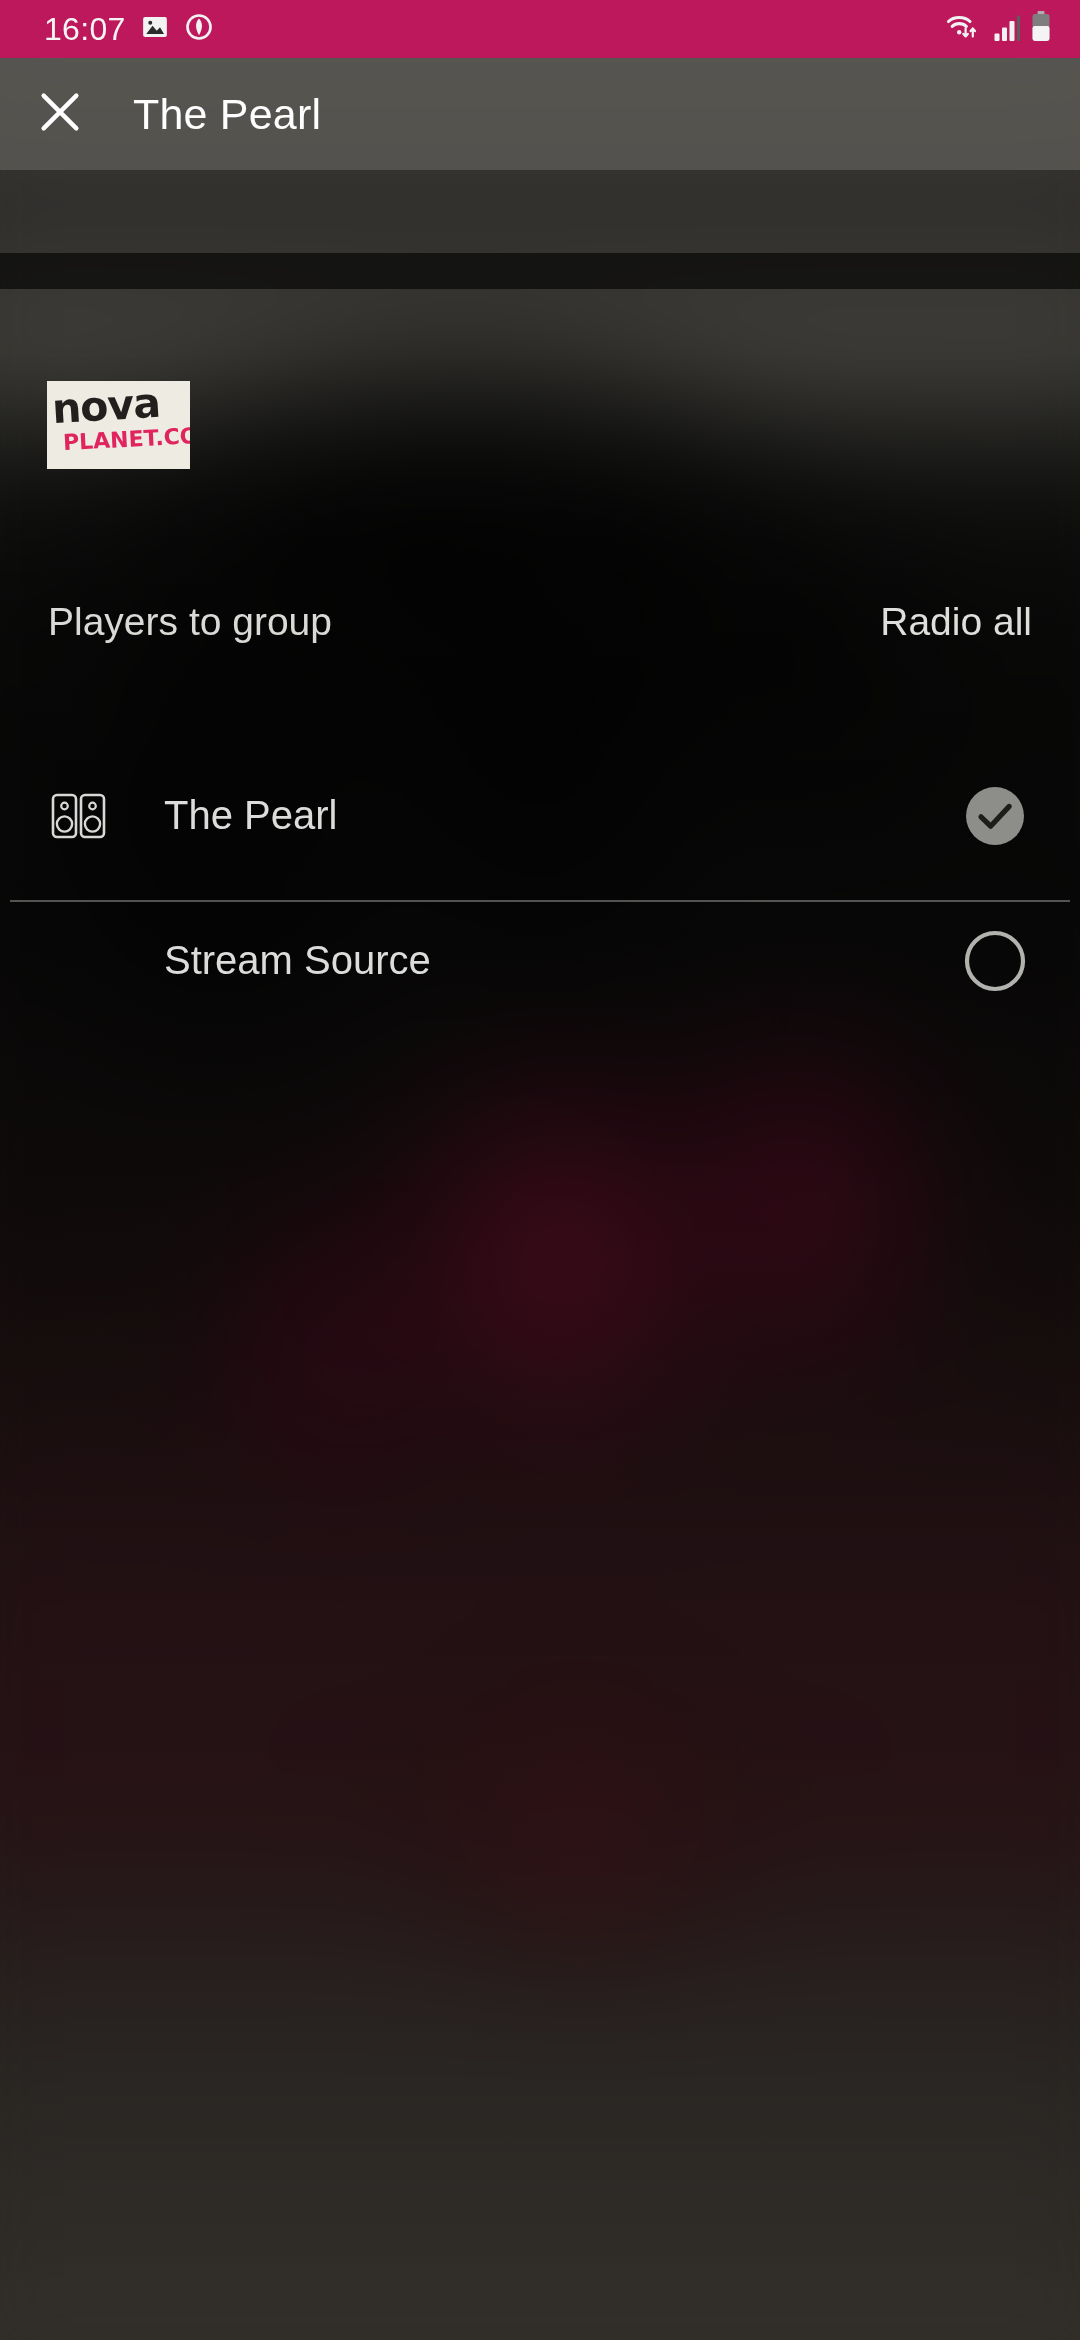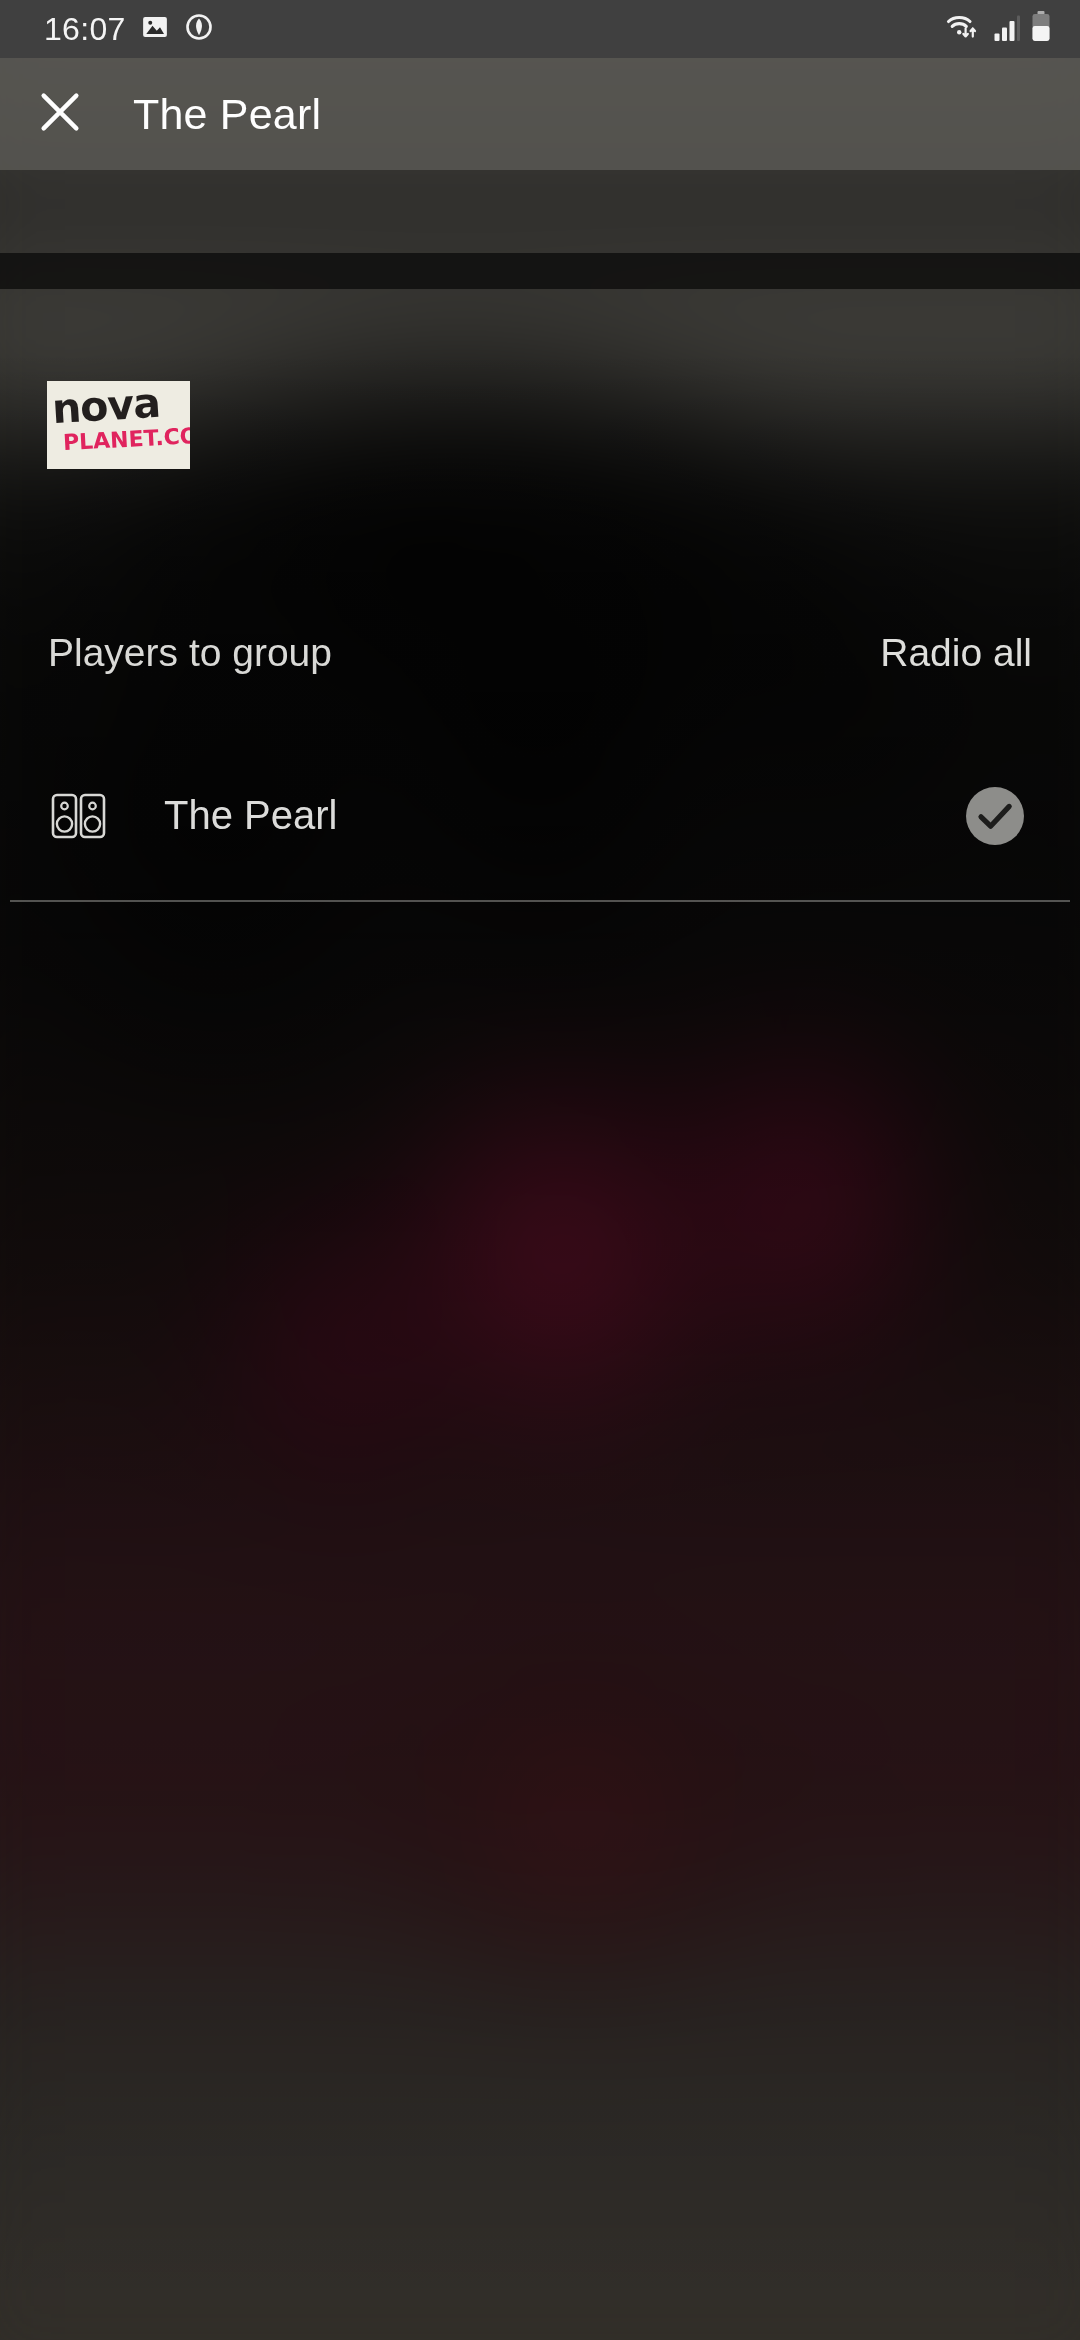--- a/index.html
+++ b/index.html
@@ -51,21 +51,21 @@
     background:linear-gradient(180deg,
       rgba(0,0,0,0) 0%, rgba(0,0,0,0) 15%,
       rgba(0,0,0,0.35) 26%, rgba(0,0,0,0.45) 40%,
       rgba(0,0,0,0.30) 58%, rgba(0,0,0,0.10) 78%,
       rgba(0,0,0,0) 100%);
   }
 
   
   #statusbar {
     position:absolute; left:0; top:0; width:1080px; height:58px;
-    background:#404040;
+    background:#be185d;
     display:flex; align-items:center;
     padding:0 28px 0 44px;
     z-index:20;
   }
   #sb-left { display:flex; align-items:center; gap:14px; }
   #sb-time {
     color:#f4f4f4; font-size:32px; letter-spacing:0.3px;
     font-family:"Liberation Sans", sans-serif;
   }
   #sb-right { margin-left:auto; display:flex; align-items:center; gap:9px; }
@@ -122,21 +122,21 @@
   }
   #np-title {
     margin-left:78px;
     color:#e9e9e7; font-size:41px;
     font-family:"Liberation Sans", sans-serif;
   }
 
   
   #section-head {
     position:absolute; left:0; top:600px; width:1080px; height:75px;
-    display:flex; align-items:flex-end;
+    display:flex; align-items:flex-start;
     z-index:8;
   }
   #section-label {
     margin-left:48px; color:#d9d9d6; font-size:39px;
     font-family:"Liberation Sans", sans-serif;
   }
   #select-all {
     margin-left:auto; margin-right:48px;
     color:#dededb; font-size:39px; cursor:pointer;
     font-family:"Liberation Sans", sans-serif;
@@ -262,14 +262,23 @@
     <span class="row-check">
       <svg width="66" height="66" viewBox="0 0 66 66">
         <circle cx="33" cy="33" r="29" fill="#8d8d8a"></circle>
         <path d="M19 33.8 L28.6 43.2 L47.2 23.4" fill="none" stroke="#1d1d1c" stroke-width="5.2" stroke-linecap="round" stroke-linejoin="round"></path>
       </svg>
     </span>
   </div>
 
   <div id="row-divider"></div>
 
+  <div class="player-row" id="row-stream">
+    <span class="row-icon blank"></span>
+    <span class="row-label">Stream Source</span>
+    <span class="row-check">
+      <svg width="66" height="66" viewBox="0 0 66 66">
+        <circle cx="33" cy="33" r="28" fill="none" stroke="#b2b2ae" stroke-width="4.2"></circle>
+      </svg>
+    </span>
+  </div>
 
 </div>
 
 </body></html>

